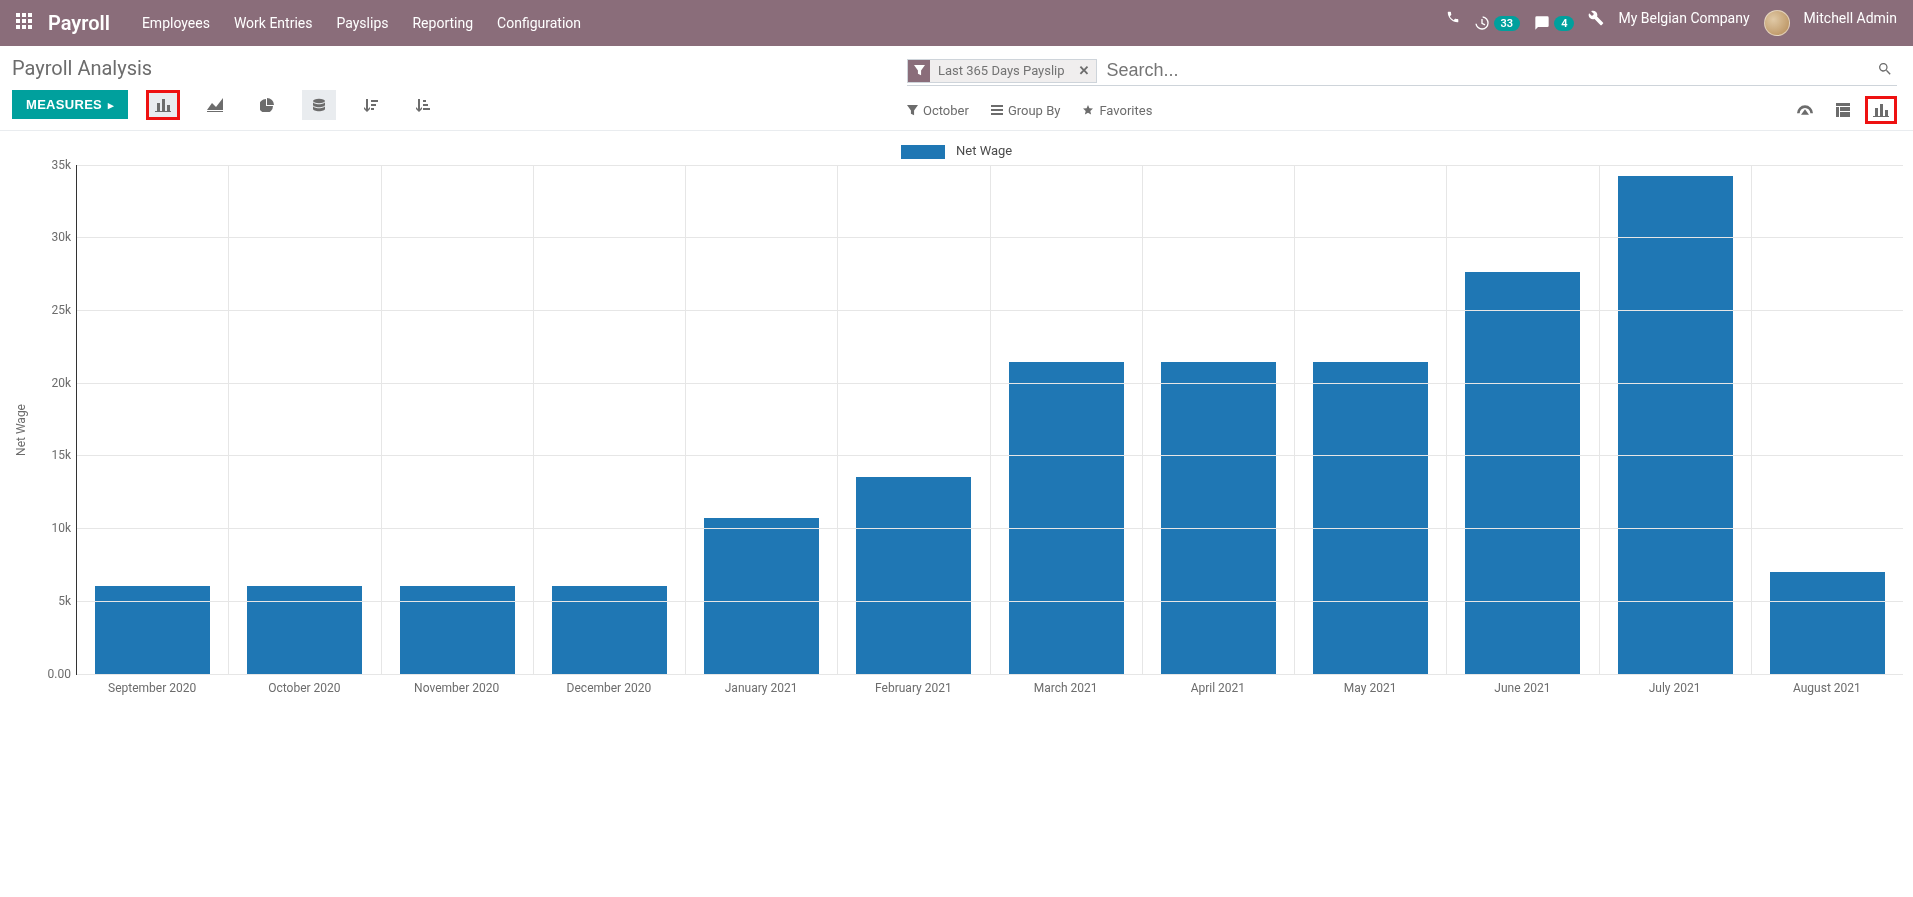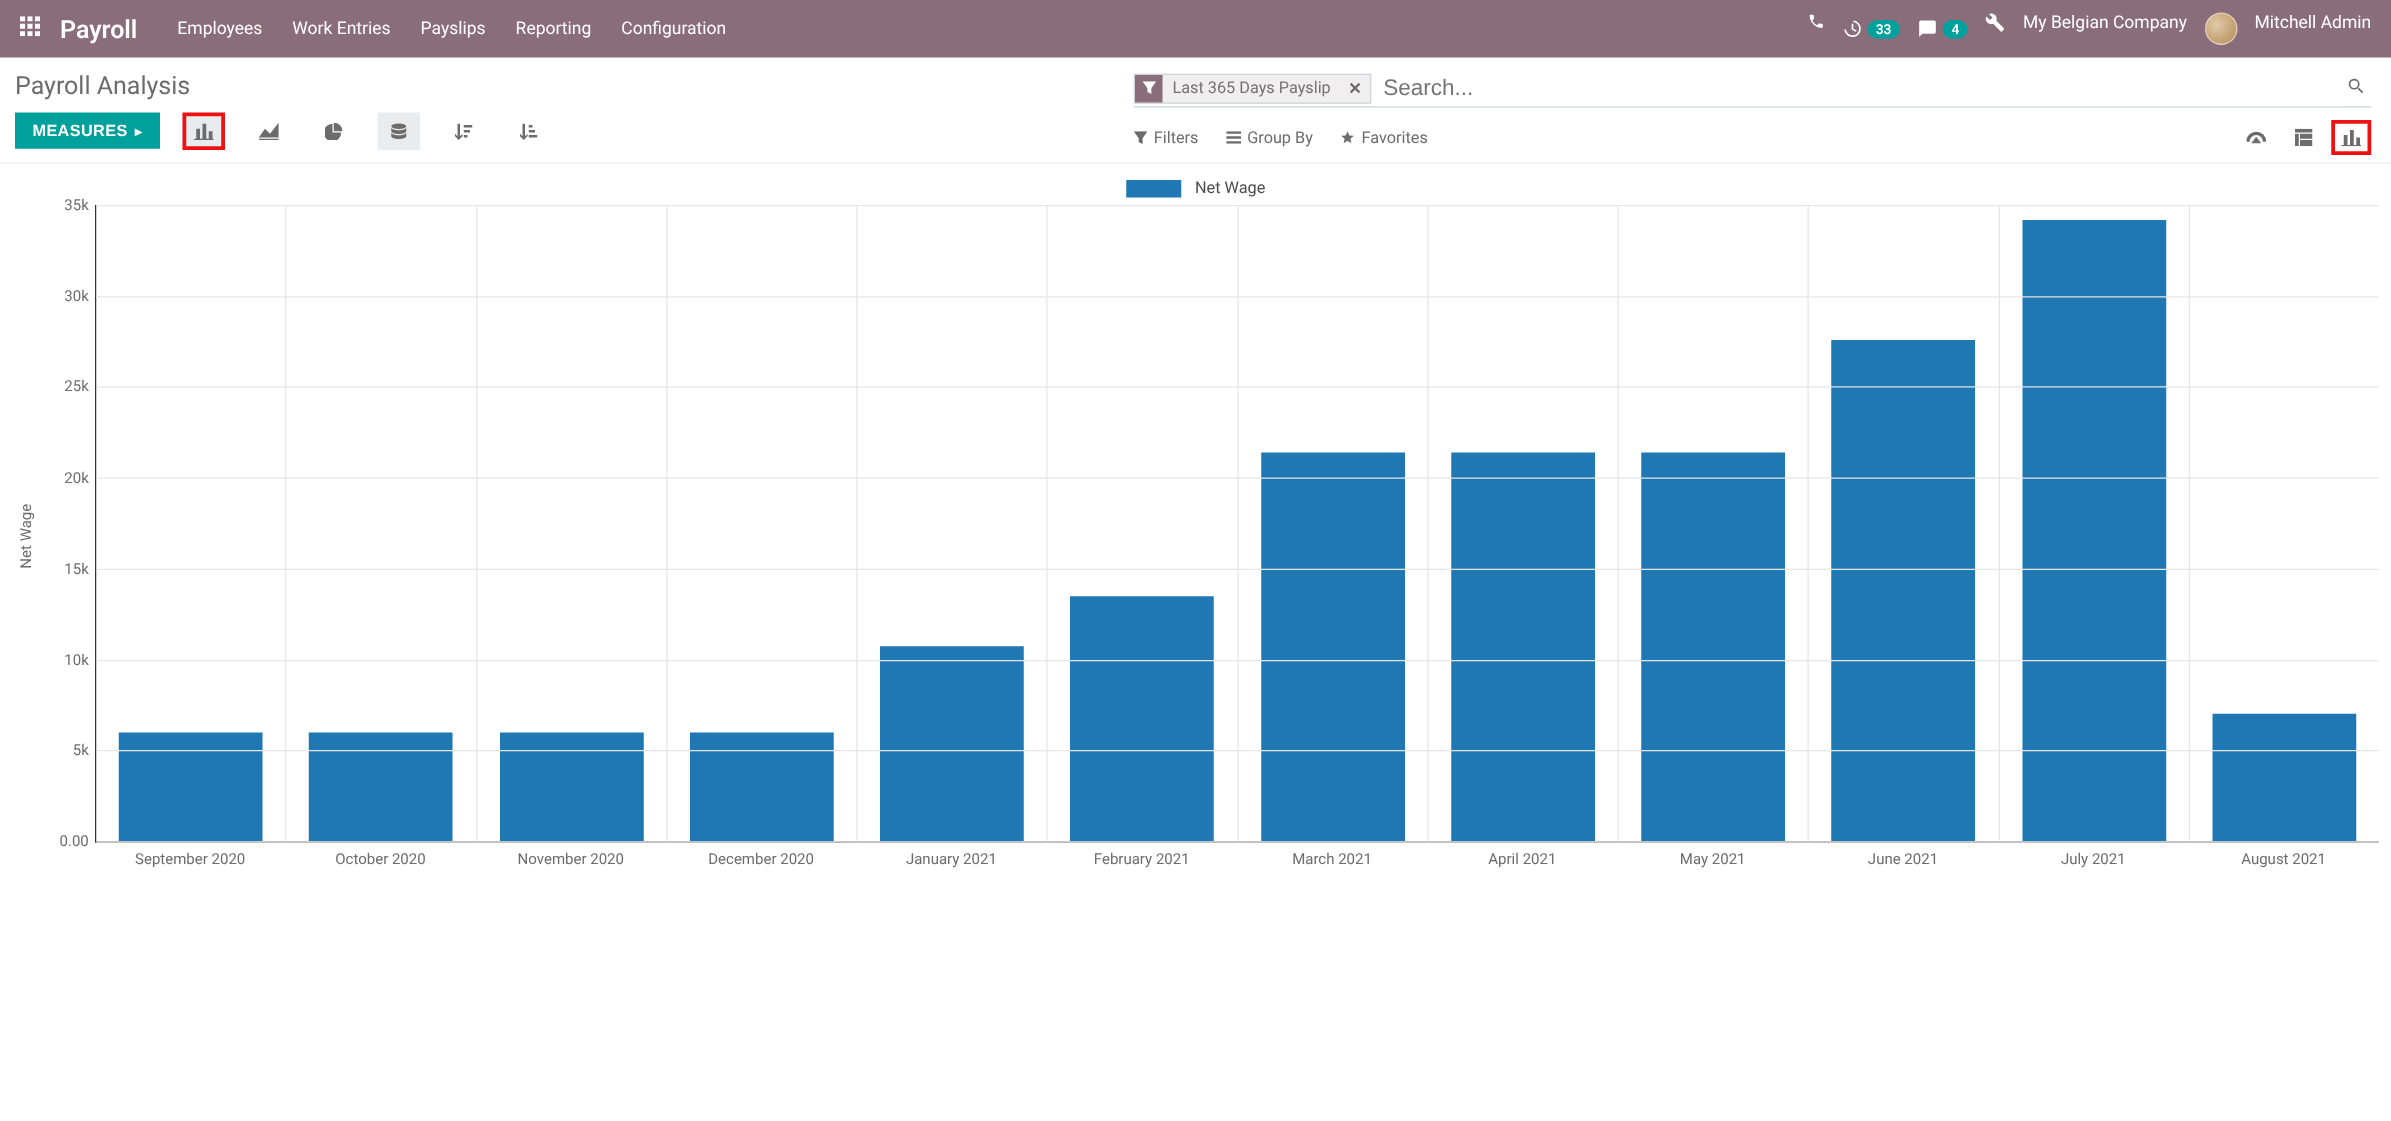--- a/index.html
+++ b/index.html
@@ -176,21 +176,21 @@
             <path d="M15.5 14h-.8l-.3-.3a6.5 6.5 0 10-.7.7l.3.3v.8l5 5 1.5-1.5-5-5zM9.5 14a4.5 4.5 0 110-9 4.5 4.5 0 010 9z"></path>
           </svg>
       </span>
     </div>
     <div class="search-opts">
       <div class="so-left">
         <span>
           <svg width="11" height="11" viewBox="0 0 14 14" fill="#6c6c6c">
               <path d="M0 0h14L9 7v6l-4-2V7z"></path>
             </svg>
-          <span>Filters</span>
+          <span>October</span>
         </span>
         <span>
           <svg width="12" height="10" viewBox="0 0 12 10" fill="#6c6c6c">
               <rect y="0" width="12" height="2"></rect>
               <rect y="4" width="12" height="2"></rect>
               <rect y="8" width="12" height="2"></rect>
             </svg>
           <span>Group By</span>
         </span>
         <span>

